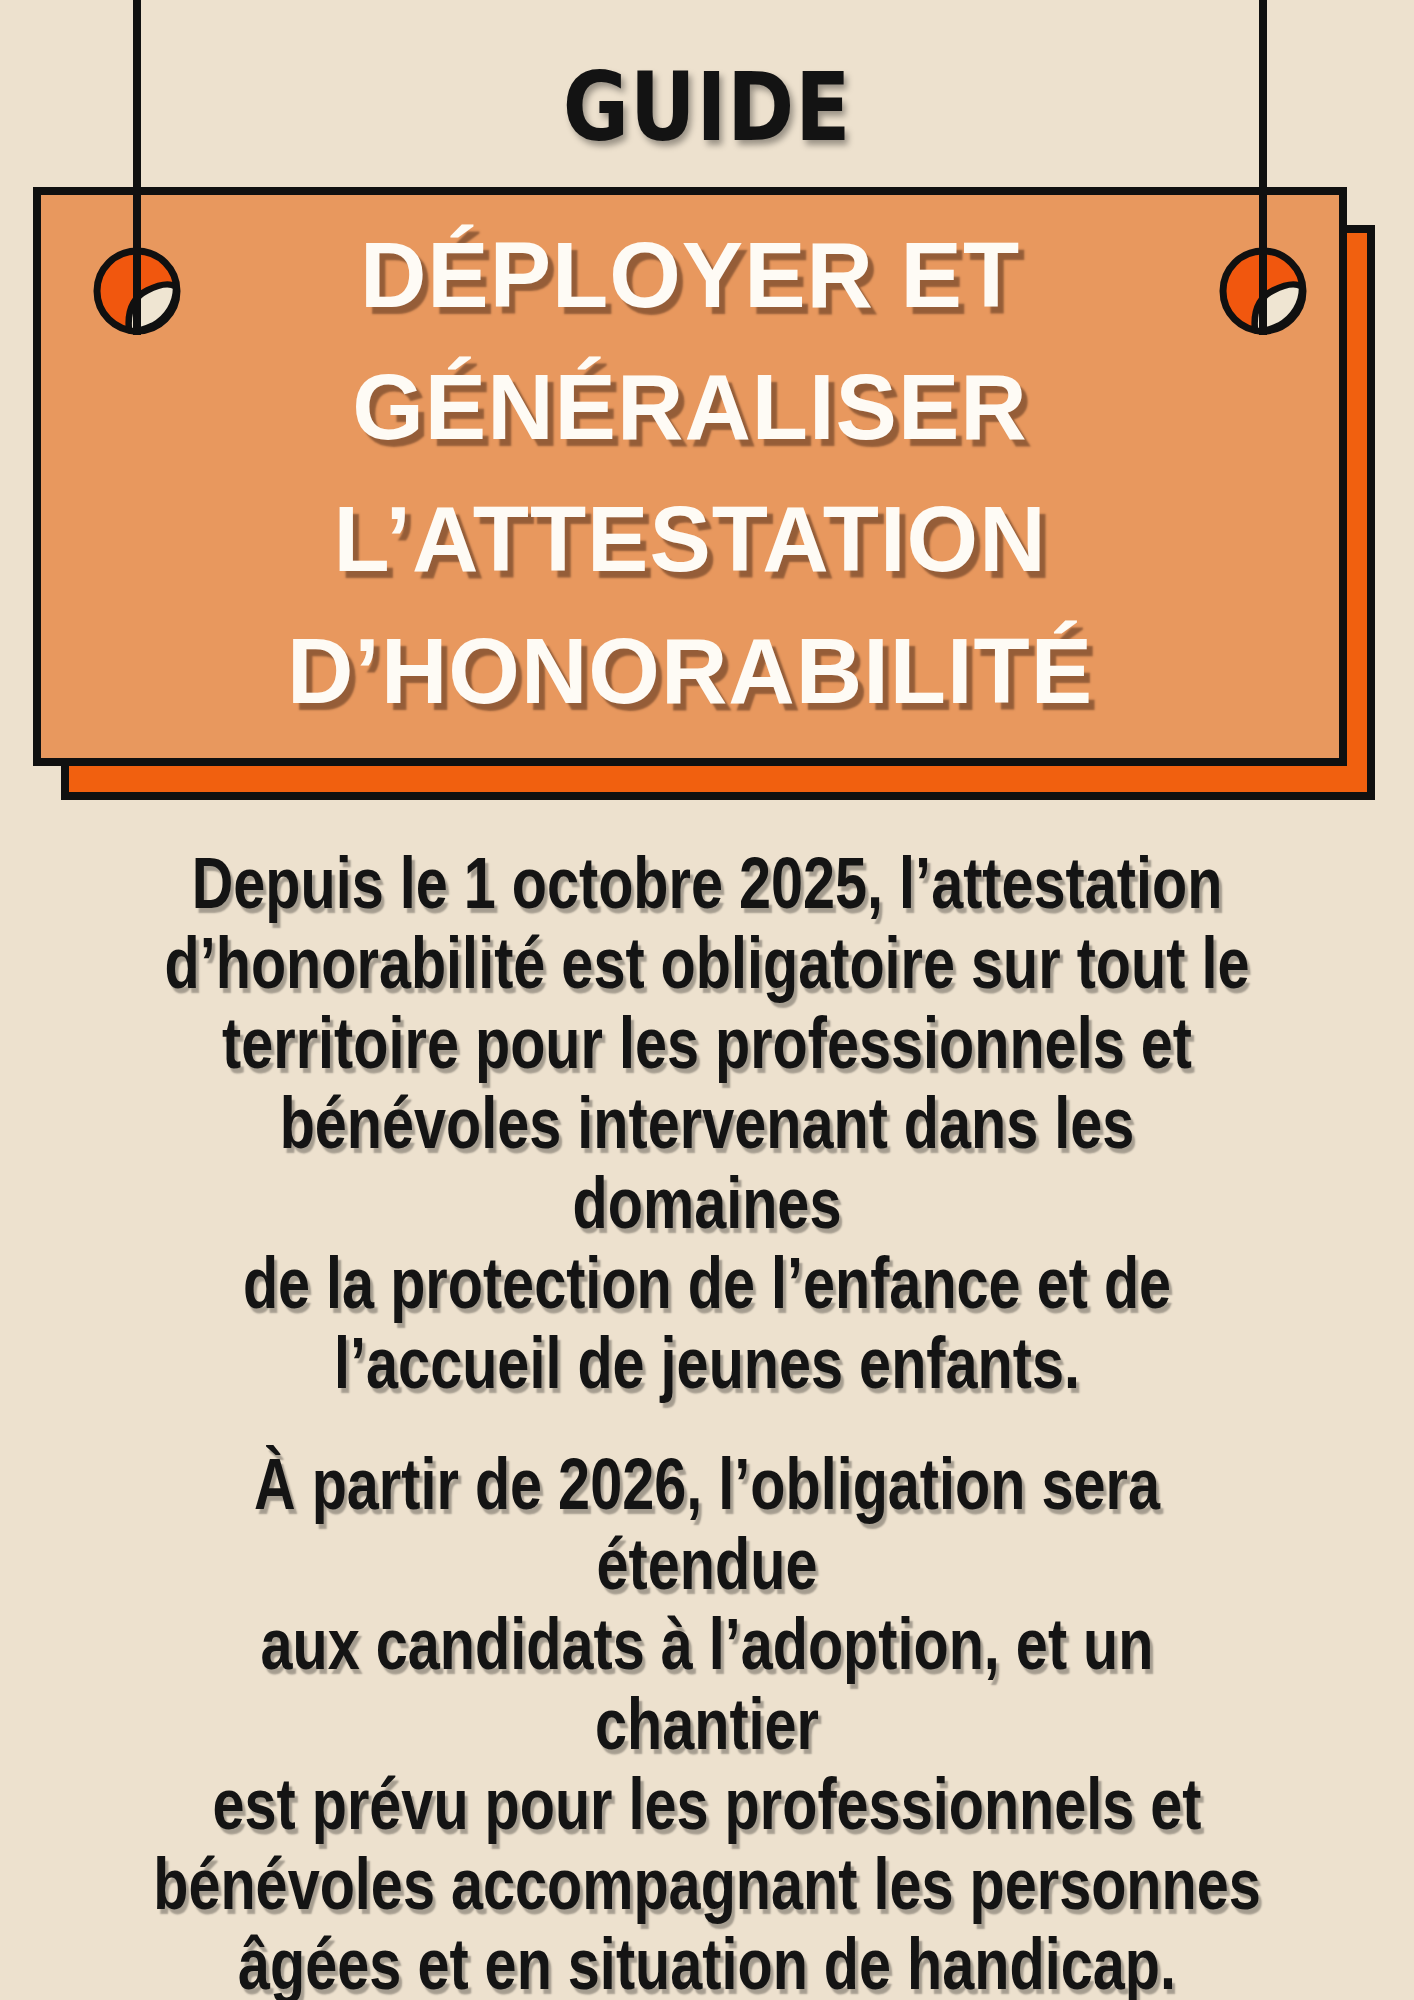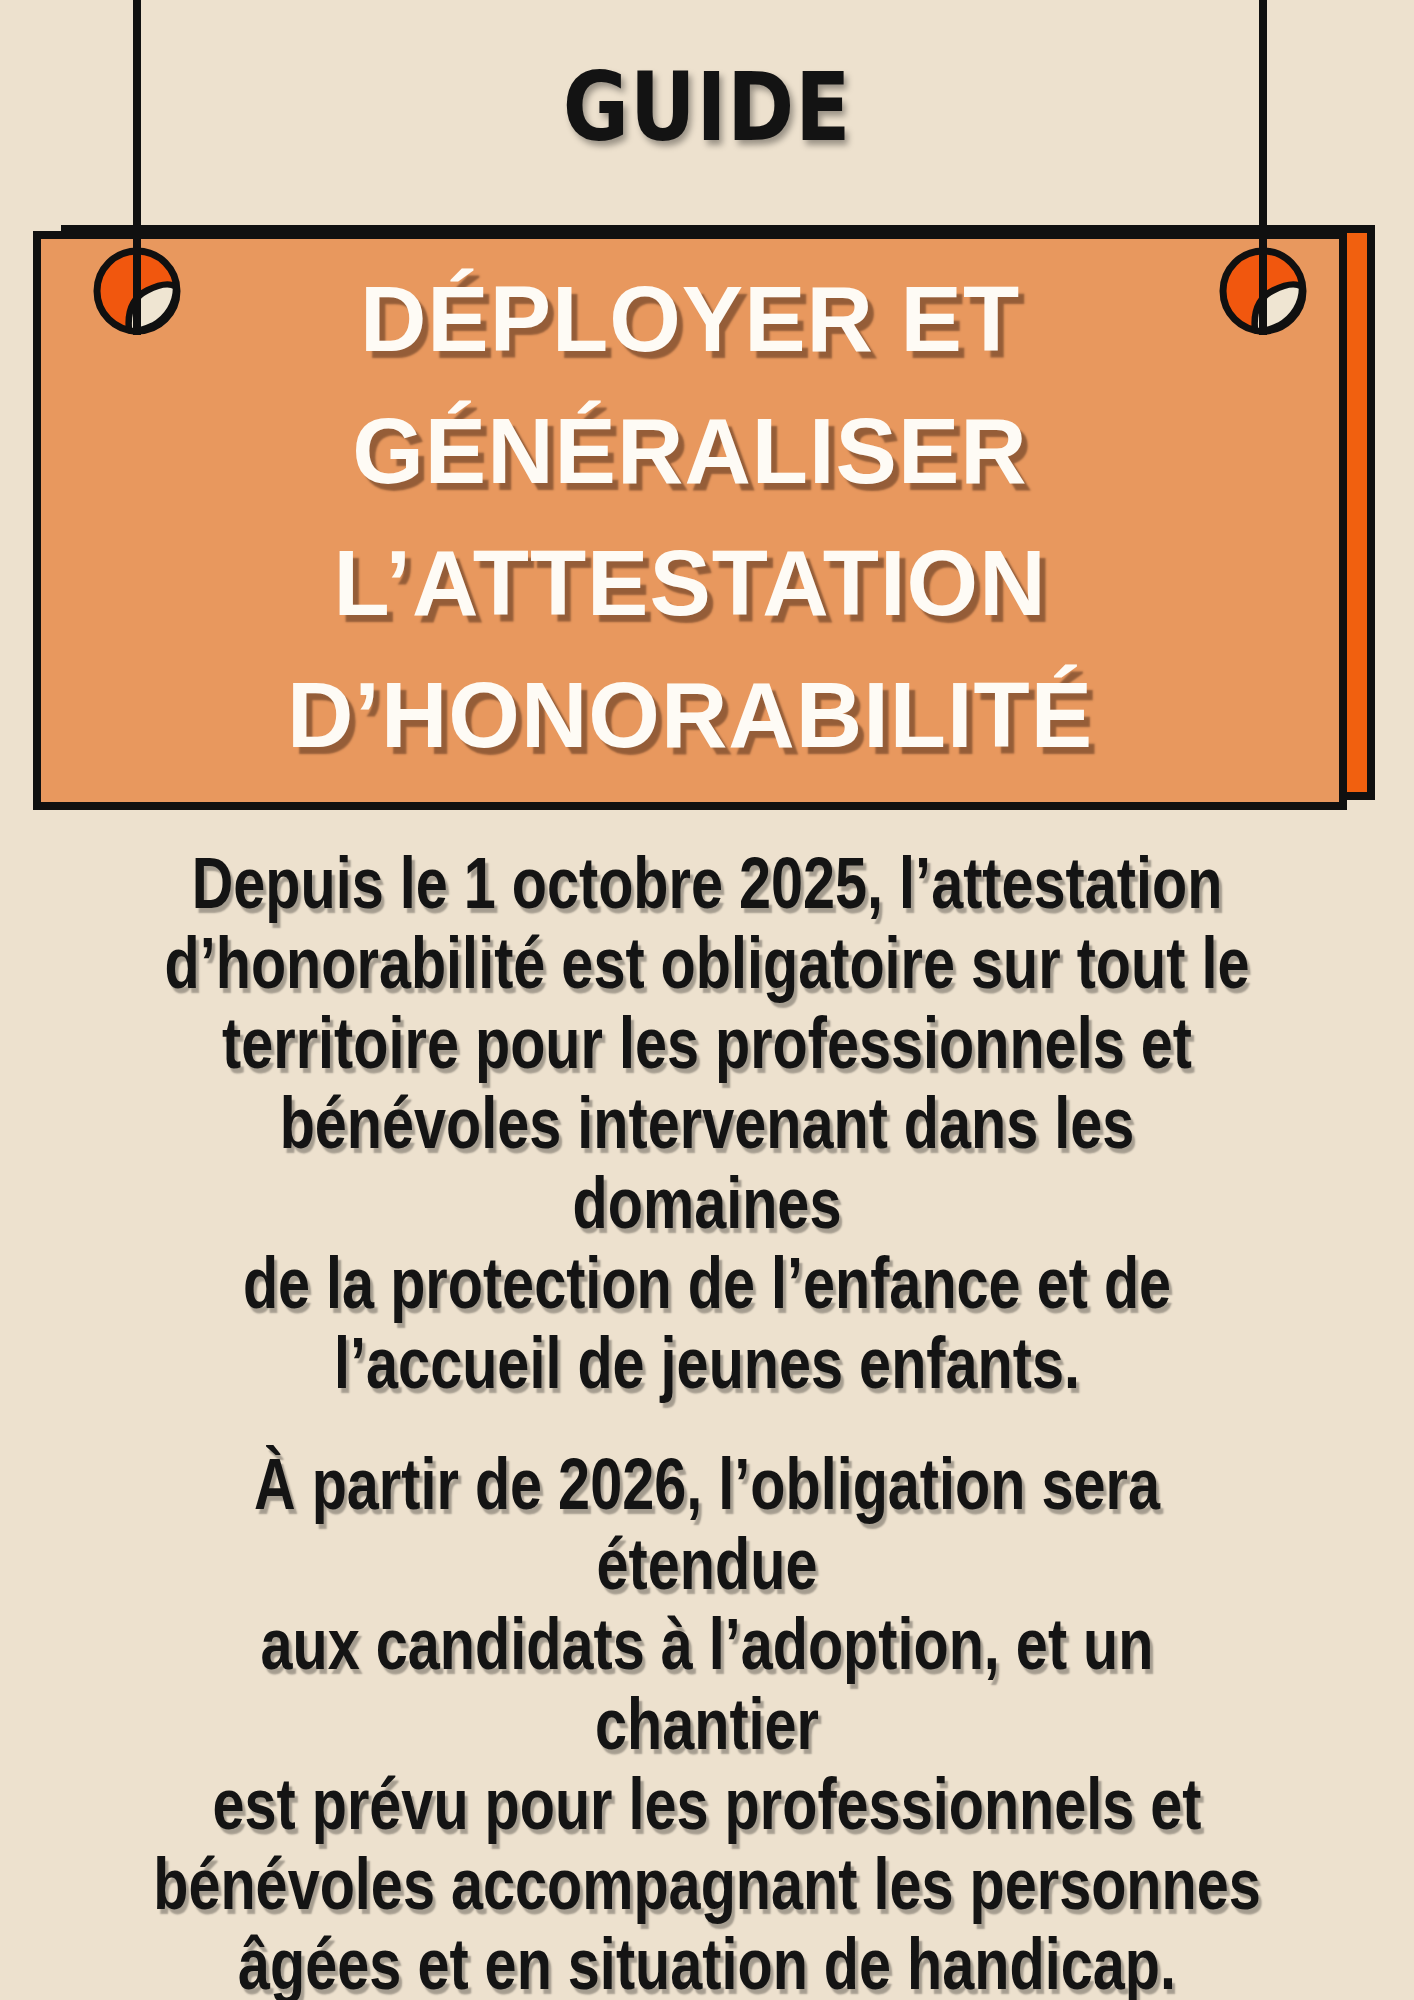--- a/index.html
+++ b/index.html
@@ -25,21 +25,20 @@
   .string-right{left:1259px;}
   .card-shadow{
     position:absolute;left:61px;top:225px;width:1314px;height:575px;
     background:#F1600F;border:8px solid #101010;box-sizing:border-box;
     z-index:10;
   }
   .card{
     position:absolute;left:33px;top:187px;width:1314px;height:579px;
     background:#E8985E;border:8px solid #101010;box-sizing:border-box;
     z-index:20;
-    margin-top:44px;
   }
   .banner-title{
     margin:0;padding-top:14px;
     text-align:center;white-space:pre-line;
     font-weight:bold;font-size:92px;line-height:132px;letter-spacing:1px;
     color:#FEFBF5;
     text-shadow:6px 7px 2px rgba(80,45,25,0.55);
   }
   .pin{
     position:absolute;width:90px;height:90px;z-index:30;

